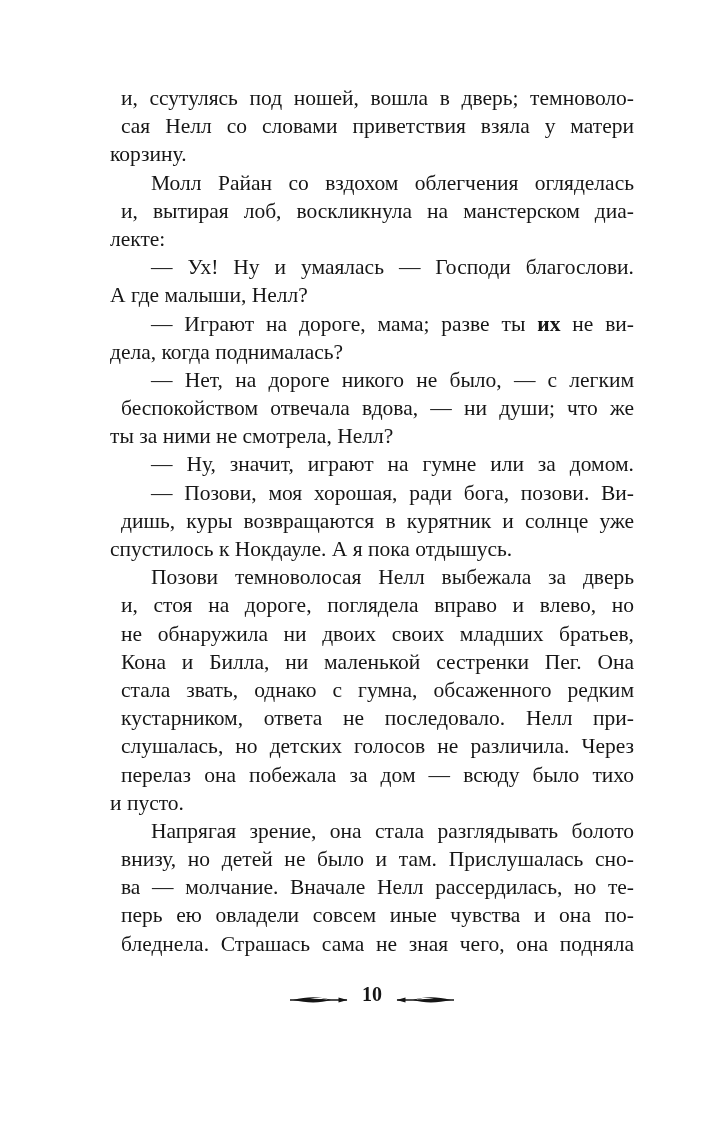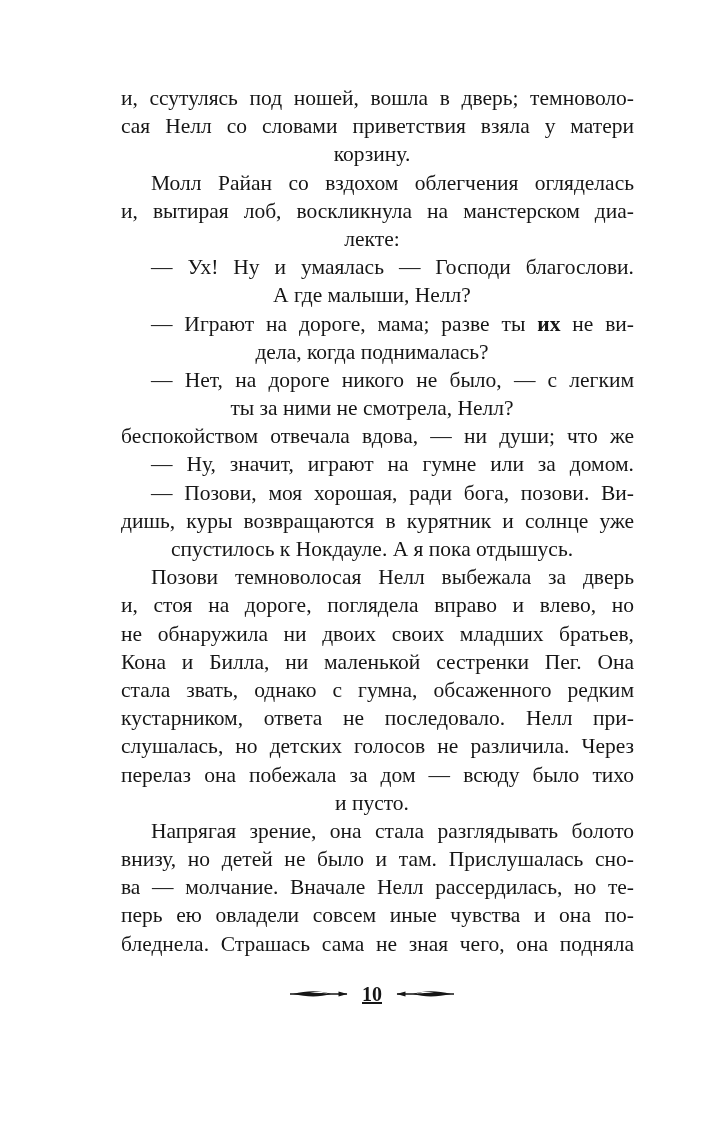--- a/index.html
+++ b/index.html
@@ -20,44 +20,42 @@
     left: 110px;
     top: 84px;
     width: 524px;
   }
   .line {
     height: 28.2px;
     line-height: 28.2px;
     font-size: 21.5px;
     overflow: hidden;
     white-space: normal;
-    text-align: center;
   }
   .line.j {
     text-align: justify;
     text-align-last: justify;
     margin-left: 11px;
   }
   .line.ind {
     text-indent: 30px;
   }
   .line b {
     font-weight: bold;
   }
   .page-footer {
     position: absolute;
     left: 110px;
     top: 982px;
     width: 524px;
     height: 24px;
     display: flex;
-    align-items: center;
+    align-items: flex-end;
     justify-content: center;
     gap: 14px;
-    text-decoration: underline;
   }
   .page-number {
     font-size: 20px;
     font-weight: bold;
     line-height: 24px;
     color: #161616;
   }
   .flourish {
     display: block;
   }
@@ -73,22 +71,22 @@
     <div class="line j">сая Нелл со словами приветствия взяла у матери</div>
     <div class="line">корзину.</div>
     <div class="line j ind">Молл Райан со вздохом облегчения огляделась</div>
     <div class="line j">и, вытирая лоб, воскликнула на манстерском диа-</div>
     <div class="line">лекте:</div>
     <div class="line j ind">— Ух! Ну и умаялась — Господи благослови.</div>
     <div class="line">А где малыши, Нелл?</div>
     <div class="line j ind">— Играют на дороге, мама; разве ты <b>их</b> не ви-</div>
     <div class="line">дела, когда поднималась?</div>
     <div class="line j ind">— Нет, на дороге никого не было, — с легким</div>
+    <div class="line j">беспокойством отвечала вдова, — ни души; что же</div>
     <div class="line">ты за ними не смотрела, Нелл?</div>
-    <div class="line j">беспокойством отвечала вдова, — ни души; что же</div>
     <div class="line j ind">— Ну, значит, играют на гумне или за домом.</div>
     <div class="line j ind">— Позови, моя хорошая, ради бога, позови. Ви-</div>
     <div class="line j">дишь, куры возвращаются в курятник и солнце уже</div>
     <div class="line">спустилось к Нокдауле. А я пока отдышусь.</div>
     <div class="line j ind">Позови темноволосая Нелл выбежала за дверь</div>
     <div class="line j">и, стоя на дороге, поглядела вправо и влево, но</div>
     <div class="line j">не обнаружила ни двоих своих младших братьев,</div>
     <div class="line j">Кона и Билла, ни маленькой сестренки Пег. Она</div>
     <div class="line j">стала звать, однако с гумна, обсаженного редким</div>
     <div class="line j">кустарником, ответа не последовало. Нелл при-</div>

